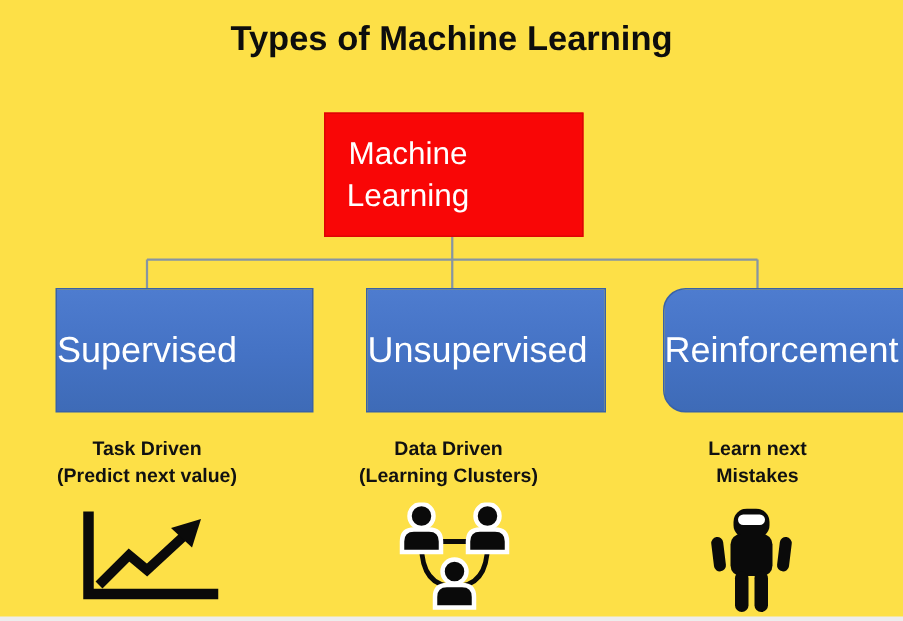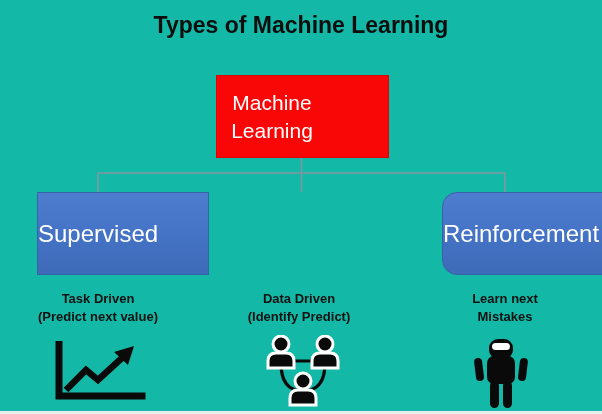--- a/index.html
+++ b/index.html
@@ -5,21 +5,21 @@
   html, body {
     margin: 0;
     padding: 0;
     background: #ffffff;
     font-family: "Liberation Sans", sans-serif;
   }
   .canvas {
     position: relative;
     width: 602px;
     height: 414px;
-    background: #14b8a6;
+    background: #fde047;
     overflow: hidden;
   }
   .title {
     position: absolute;
     top: 12px;
     left: 0;
     width: 602px;
     text-align: center;
     font-size: 23px;
     font-weight: 700;
@@ -105,31 +105,34 @@
     <path d="M301.5,157 L301.5,173 M98,173 L505,173 M98,173 L98,192 M301.5,173 L301.5,192 M505,173 L505,192" fill="none" stroke="#8795a3" stroke-width="1.5"></path>
   </svg>
 
   <div class="node node-root">
     <div class="label-inner">Machine Learning</div>
   </div>
 
   <div class="node node-blue node-supervised">
     <span>Supervised</span>
   </div>
+  <div class="node node-blue node-unsupervised">
+    <span>Unsupervised</span>
+  </div>
   <div class="node node-blue node-reinforcement">
     <span>Reinforcement</span>
   </div>
 
   <div class="caption caption-1">
     <div>Task Driven</div>
     <div>(Predict next value)</div>
   </div>
   <div class="caption caption-2">
     <div>Data Driven</div>
-    <div>(Identify Predict)</div>
+    <div>(Learning Clusters)</div>
   </div>
   <div class="caption caption-3">
     <div>Learn next</div>
     <div>Mistakes</div>
   </div>
 
   <div class="icon-box icon-chart">
     <svg width="96" height="62" viewBox="0 0 96 62" xmlns="http://www.w3.org/2000/svg">
       <path d="M7,2 L7,55 L90,55" fill="none" stroke="#0a0a0a" stroke-width="7" stroke-linecap="square"></path>
       <path d="M14,49 L34,29 L46,39 L71,16" fill="none" stroke="#0a0a0a" stroke-width="6.5" stroke-linejoin="miter"></path>

